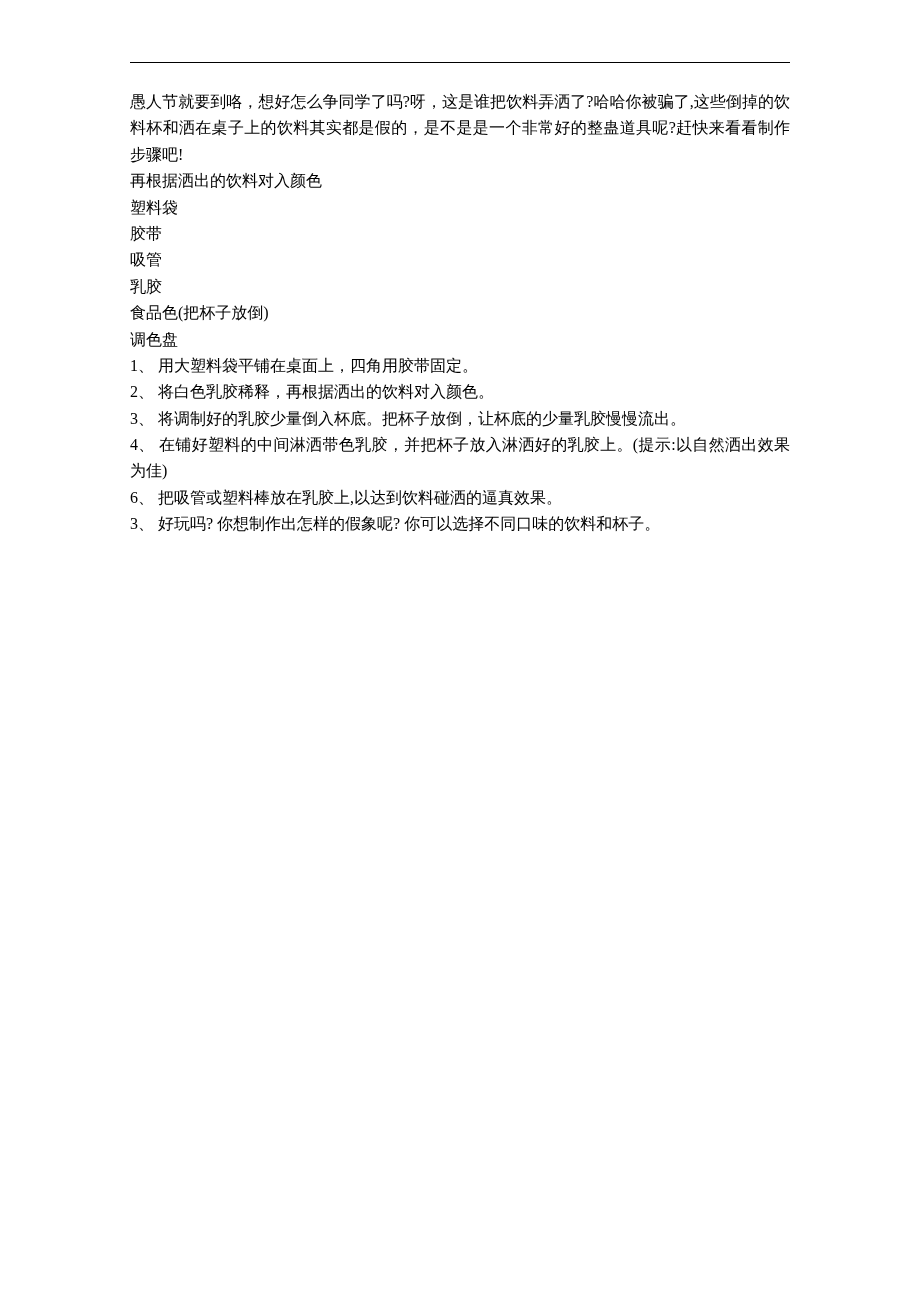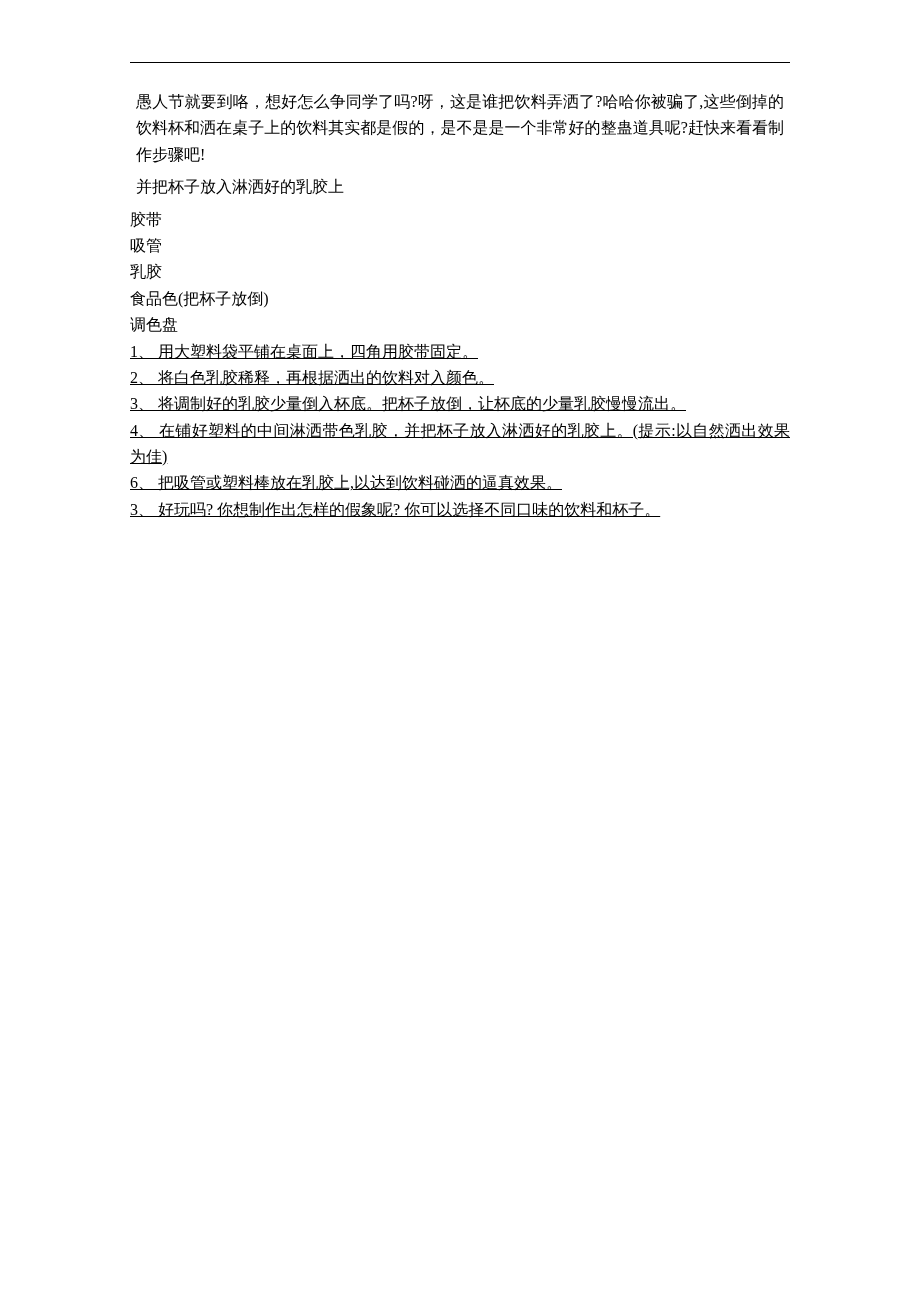--- a/index.html
+++ b/index.html
@@ -19,38 +19,38 @@
     }
     .divider {
       border: none;
       border-top: 1px solid #000000;
       margin-bottom: 26px;
     }
     .content {
       text-align: justify;
     }
     .para {
-      margin: 6px;
+      margin: 0;
     }
     .item {
       margin: 0;
     }
     .step {
       margin: 0;
-      text-decoration: underline;
     }
   </style>
 </head>
 <body>
 
 <hr class="divider">
 
 <div class="content">
   <p class="para">愚人节就要到咯，想好怎么争同学了吗?呀，这是谁把饮料弄洒了?哈哈你被骗了,这些倒掉的饮料杯和洒在桌子上的饮料其实都是假的，是不是是一个非常好的整蛊道具呢?赶快来看看制作步骤吧!</p>
-  <p class="para">并把杯子放入淋洒好的乳胶上</p>
+  <p class="para">再根据洒出的饮料对入颜色</p>
+  <p class="item">塑料袋</p>
   <p class="item">胶带</p>
   <p class="item">吸管</p>
   <p class="item">乳胶</p>
   <p class="item">食品色(把杯子放倒)</p>
   <p class="item">调色盘</p>
   <p class="step">1、 用大塑料袋平铺在桌面上，四角用胶带固定。</p>
   <p class="step">2、 将白色乳胶稀释，再根据洒出的饮料对入颜色。</p>
   <p class="step">3、 将调制好的乳胶少量倒入杯底。把杯子放倒，让杯底的少量乳胶慢慢流出。</p>
   <p class="step">4、 在铺好塑料的中间淋洒带色乳胶，并把杯子放入淋洒好的乳胶上。(提示:以自然洒出效果为佳)</p>
   <p class="step">6、 把吸管或塑料棒放在乳胶上,以达到饮料碰洒的逼真效果。</p>

